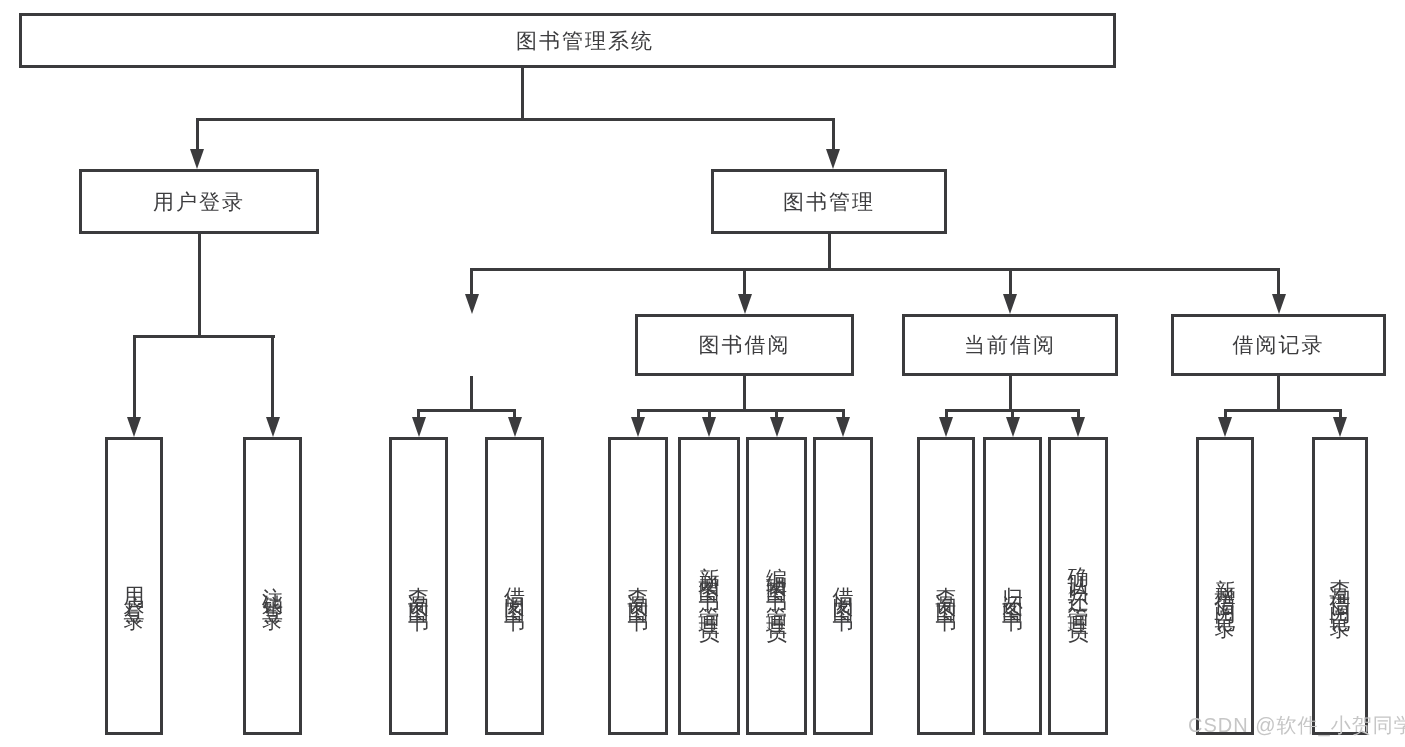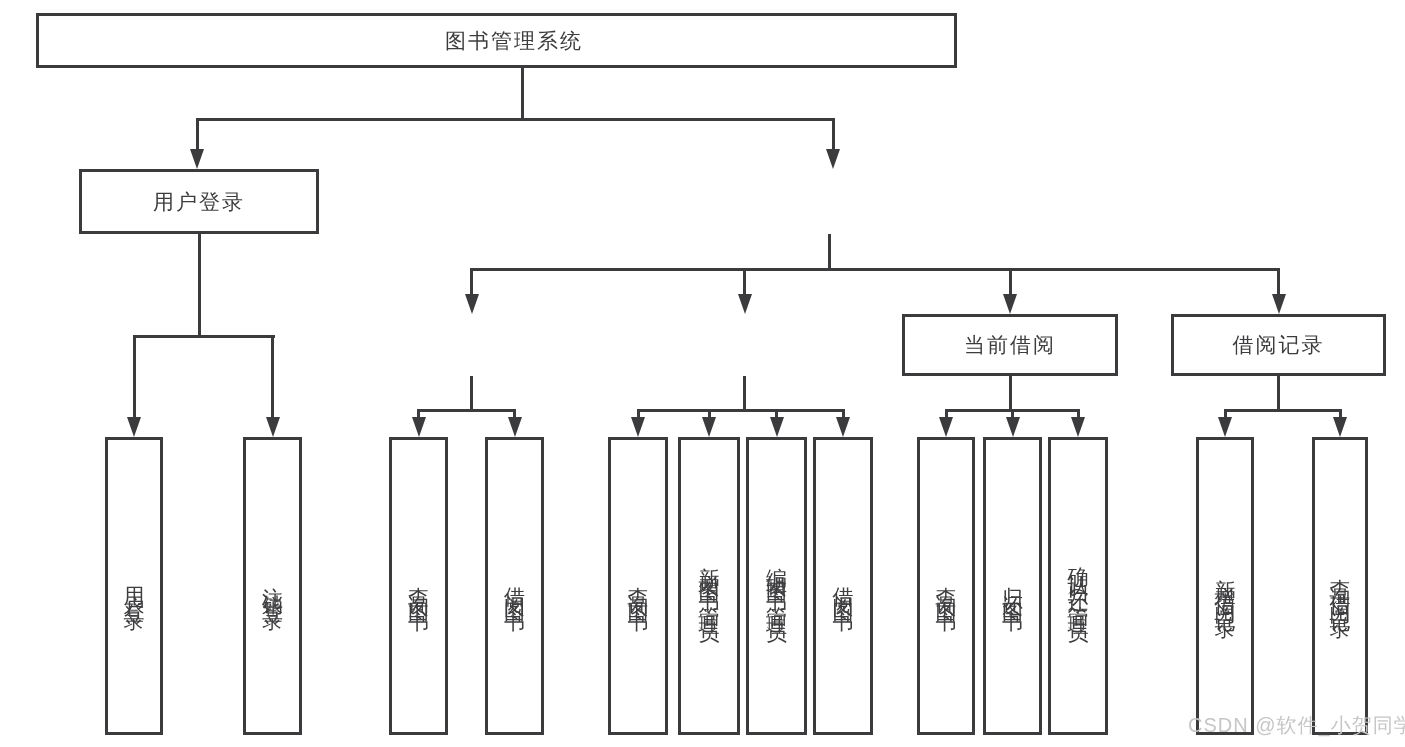--- a/index.html
+++ b/index.html
@@ -65,41 +65,43 @@
     color: #c6c6c6;
     z-index: 5;
     white-space: nowrap;
   }
 </style>
 </head>
 <body>
 
 <div id="canvas">
 
-  <div class="box" style="left:36px; top:13px; width:921px; height:55px;padding-left:35px;">图书管理系统</div>
+  <div class="box" style="left:19px; top:13px; width:1097px; height:55px;padding-left:35px;">图书管理系统</div>
 
   <div class="vl" style="left:521px; top:68px; height:50px;"></div>
   <div class="hl" style="left:195.5px; top:118px; width:639px;"></div>
   <div class="drop" style="left:195.5px; top:118px; height:31px;"></div>
   <div class="drop" style="left:831.5px; top:118px; height:31px;"></div>
 
   <div class="box" style="left:79px; top:169px; width:240px; height:65px;">用户登录</div>
+  <div class="box" style="left:711px; top:169px; width:236px; height:65px;">图书管理</div>
 
   <div class="vl" style="left:197.5px; top:234px; height:104px;"></div>
   <div class="hl" style="left:132.5px; top:335px; width:142px;"></div>
   <div class="drop" style="left:132.5px; top:335px; height:82px;"></div>
   <div class="drop" style="left:271px; top:335px; height:82px;"></div>
 
   <div class="vl" style="left:827.5px; top:234px; height:37px;"></div>
   <div class="hl" style="left:470px; top:268px; width:810px;"></div>
   <div class="drop" style="left:470px; top:268px; height:26px;"></div>
   <div class="drop" style="left:743px; top:268px; height:26px;"></div>
   <div class="drop" style="left:1008.5px; top:268px; height:26px;"></div>
   <div class="drop" style="left:1277px; top:268px; height:26px;"></div>
 
+  <div class="box" style="left:635px; top:314px; width:219px; height:62px;">图书借阅</div>
   <div class="box" style="left:902px; top:314px; width:216px; height:62px;">当前借阅</div>
   <div class="box" style="left:1171px; top:314px; width:215px; height:62px;">借阅记录</div>
 
   <div class="vl" style="left:470px; top:376px; height:36px;"></div>
   <div class="hl" style="left:417px; top:409px; width:99px;"></div>
   <div class="drop" style="left:417px; top:409px; height:8px;"></div>
   <div class="drop" style="left:513px; top:409px; height:8px;"></div>
 
   <div class="vl" style="left:743px; top:376px; height:36px;"></div>
   <div class="hl" style="left:636.5px; top:409px; width:208px;"></div>

